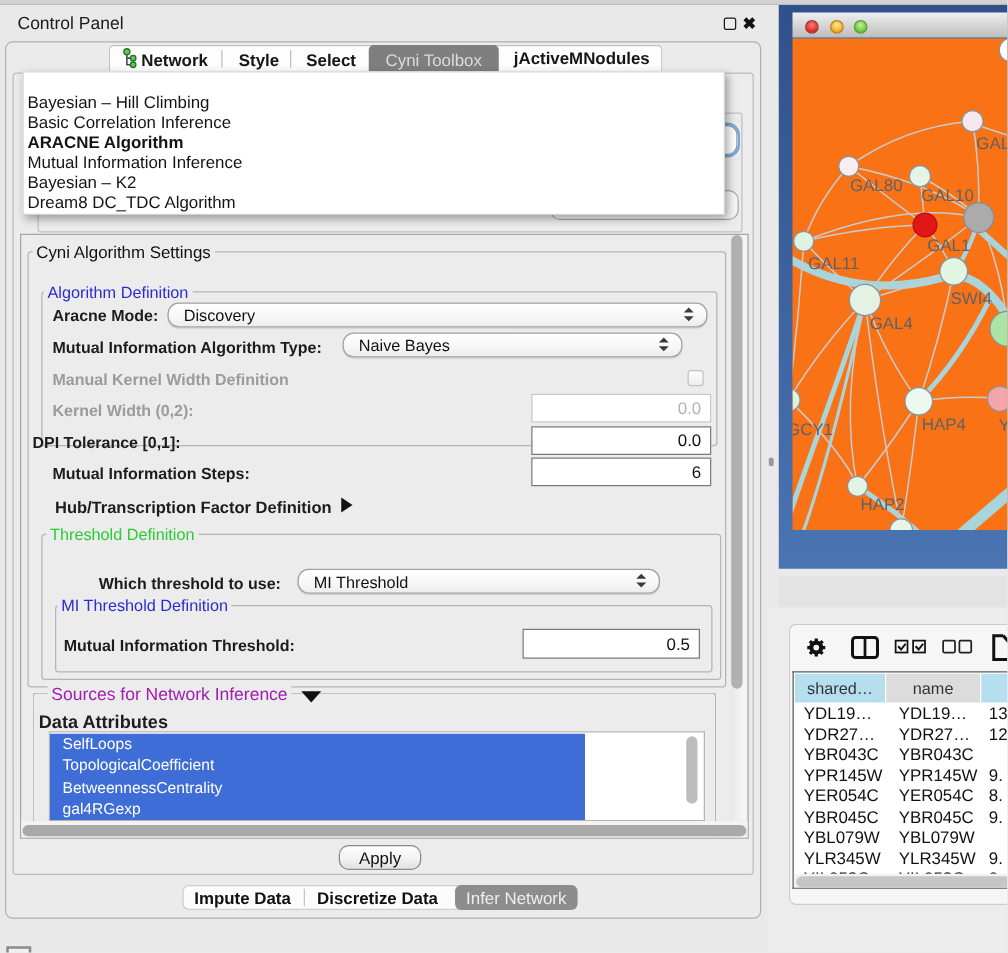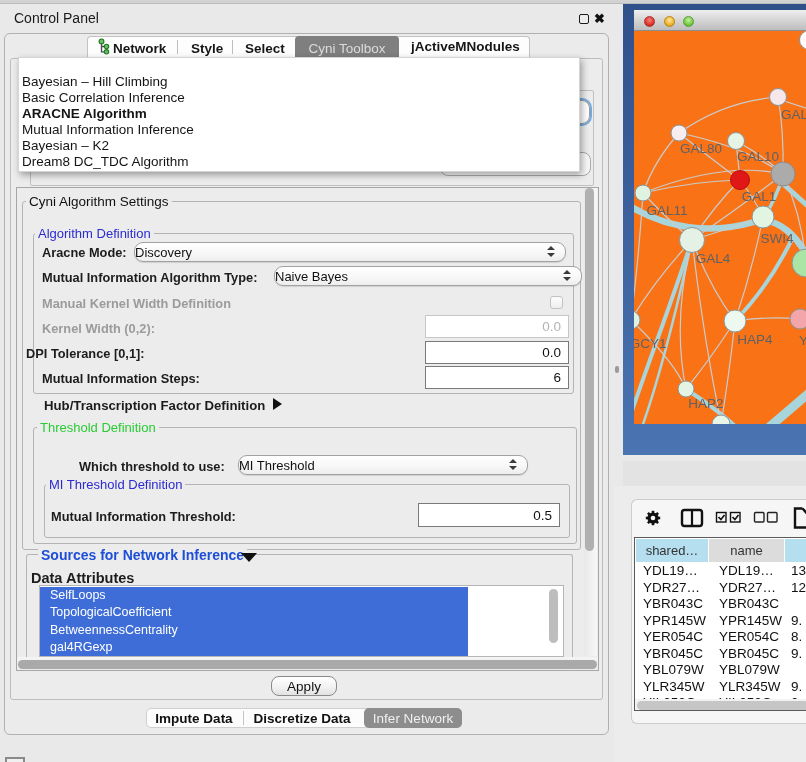--- a/index.html
+++ b/index.html
@@ -5,21 +5,21 @@
 * { margin:0; padding:0; box-sizing:border-box; }
 html,body { width:806px; height:762px; overflow:hidden; }
 body { font-family:"Liberation Sans", sans-serif; background:#e9e9e9; position:relative; }
 .abs { position:absolute; }
 .lbl { font-size:12.8px; font-weight:bold; color:#1c1c1c; white-space:nowrap; }
 .dis { color:#9b9b9b; }
 .combo {
   position:absolute; border:1px solid #a2a2a2; border-radius:9px;
   background:linear-gradient(#ffffff,#f7f7f7 60%,#ededed);
   box-shadow:0 1px 1px rgba(0,0,0,0.12);
-  font-size:13px; color:#111; line-height:19px; 
+  font-size:13px; color:#111; line-height:19px; padding-left:12px;
 }
 .arrows { position:absolute; right:9px; top:3px; width:9px; }
 .tri-u { width:0;height:0;border-left:4px solid transparent;border-right:4px solid transparent;border-bottom:4.5px solid #3b3b3b; margin-bottom:2.5px;}
 .tri-d { width:0;height:0;border-left:4px solid transparent;border-right:4px solid transparent;border-top:4.5px solid #3b3b3b;}
 .inp { position:absolute; background:#fff; border:1.5px solid #7a7a7a; font-size:13.5px; color:#111; text-align:right; padding-right:7px; }
 .gbox { position:absolute; border:1px solid #b4b4b4; border-radius:3px;padding-left:28px; }
 .gcap { position:absolute; top:-8px; background:#ececec; padding:0 3px; font-size:12.5px; white-space:nowrap; }
 .trow { position:absolute; left:0; width:172px; height:16.5px; font-size:13.5px; color:#111; }
 .trow .c1 { position:absolute; left:8px; }
 .trow .c2 { position:absolute; left:84px; }
@@ -58,34 +58,34 @@
 <div class="abs" style="left:30px;top:90px;width:564px;height:96px;border:1px solid #c0c0c0;border-radius:2px;"></div>
 <div class="abs" style="left:440px;top:98px;width:152px;height:28px;border:2.5px solid #74a9da;border-radius:10px;background:#fff;box-shadow:inset 0 0 0 1px #9c9c9c;"></div>
 <div class="abs" style="left:440px;top:152px;width:151px;height:24px;border:1px solid #a9a9a9;border-radius:8px;background:#f7f7f7;"></div>
 
 <div class="abs" style="left:16px;top:187px;width:583px;height:484px;background:#ececec;border:1px solid #a6a6a6;"></div>
 
 <div class="gbox" style="left:22px;top:201px;width:559px;height:349px;">
   <div class="gcap" style="left:3px;color:#111;font-size:13.5px;">Cyni Algorithm Settings</div>
 </div>
 
-<div class="gbox" style="left:33px;top:233px;width:541px;height:161px;">
+<div class="gbox" style="left:33px;top:233px;width:541px;height:124px;">
   <div class="gcap" style="left:1px;color:#2b2bd0;font-size:13px;">Algorithm Definition</div>
 </div>
 
 <div class="lbl" style="position:absolute;left:42px;top:245px;">Aracne Mode:</div>
 <div class="combo" style="left:134px;top:242px;width:432px;height:20px;">Discovery
   <div class="arrows">
       <div class="tri-u"></div>
       <div class="tri-d"></div>
     </div>
 </div>
 
 <div class="lbl" style="position:absolute;left:42px;top:270px;">Mutual Information Algorithm Type:</div>
-<div class="combo" style="left:274px;top:266px;width:308px;height:20px;">Naive Bayes
+<div class="combo" style="left:274px;top:266px;width:272px;height:20px;">Naive Bayes
   <div class="arrows">
       <div class="tri-u"></div>
       <div class="tri-d"></div>
     </div>
 </div>
 
 <div class="lbl dis" style="position:absolute;left:42px;top:296px;">Manual Kernel Width Definition</div>
 <div class="abs" style="left:550px;top:296px;width:13px;height:13px;border:1px solid #c3c3c3;border-radius:3px;background:linear-gradient(#fdfdfd,#eee);"></div>
 
 <div class="lbl dis" style="position:absolute;left:42px;top:321px;">Kernel Width (0,2):</div>
@@ -113,21 +113,21 @@
 </div>
 
 <div class="gbox" style="left:44px;top:484px;width:526px;height:54px;">
   <div class="gcap" style="left:1px;color:#2b2bd0;font-size:13px;">MI Threshold Definition</div>
 </div>
 
 <div class="lbl" style="position:absolute;left:51px;top:509px;">Mutual Information Threshold:</div>
 <input class="inp" style="left: 418px; top: 503px; width: 142px; height: 24px;" value="0.5" readonly="">
 
 <div class="gbox" style="left:26px;top:554px;width:547px;height:117px;border-bottom:none;">
-  <div class="gcap" style="left:11px;color:#1d4ed8;font-weight:bold;font-size:14px;text-align:right;">Sources for Network Inference</div>
+  <div class="gcap" style="left:11px;color:#a21caf;font-weight:normal;font-size:14px;text-align:right;">Sources for Network Inference</div>
 </div>
 <div class="abs" style="left:241px;top:553px;width:0;height:0;border-left:8px solid transparent;border-right:8px solid transparent;border-top:9px solid #111;"></div>
 
 <div class="lbl" style="position:absolute;left:31px;top:570px;font-size:14.5px;">Data Attributes</div>
 
 <div class="abs" style="left:39px;top:585px;width:525px;height:72px;background:#fff;border:1px solid #b5b5b5;overflow:hidden;">
   <div style="position:absolute;left:0;top:1px;width:428px;height:70px;background:#3e6dd8;color:#fff;font-size:12.5px;">
     <div style="height:17.3px;padding-left:10px;line-height:17px;">SelfLoops</div>
     <div style="height:17.3px;padding-left:10px;line-height:17px;">TopologicalCoefficient</div>
     <div style="height:17.3px;padding-left:10px;line-height:17px;">BetweennessCentrality</div>

